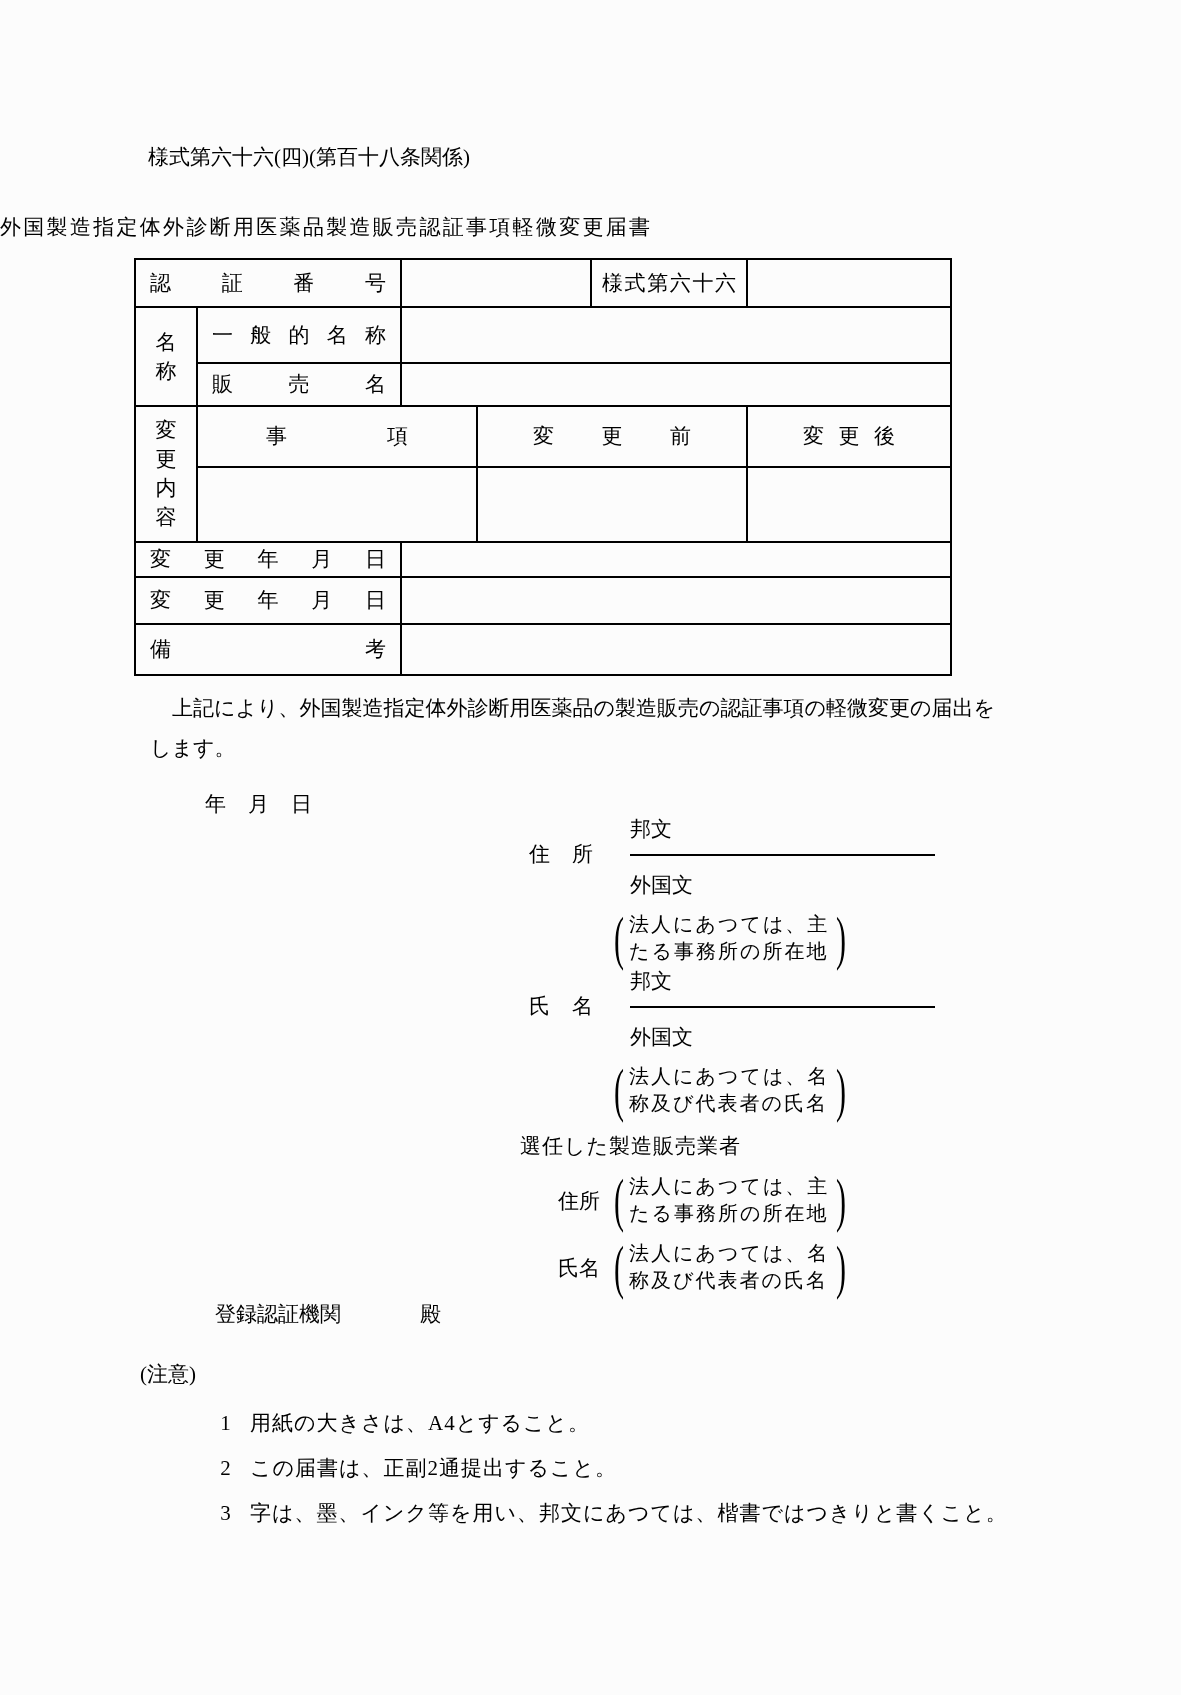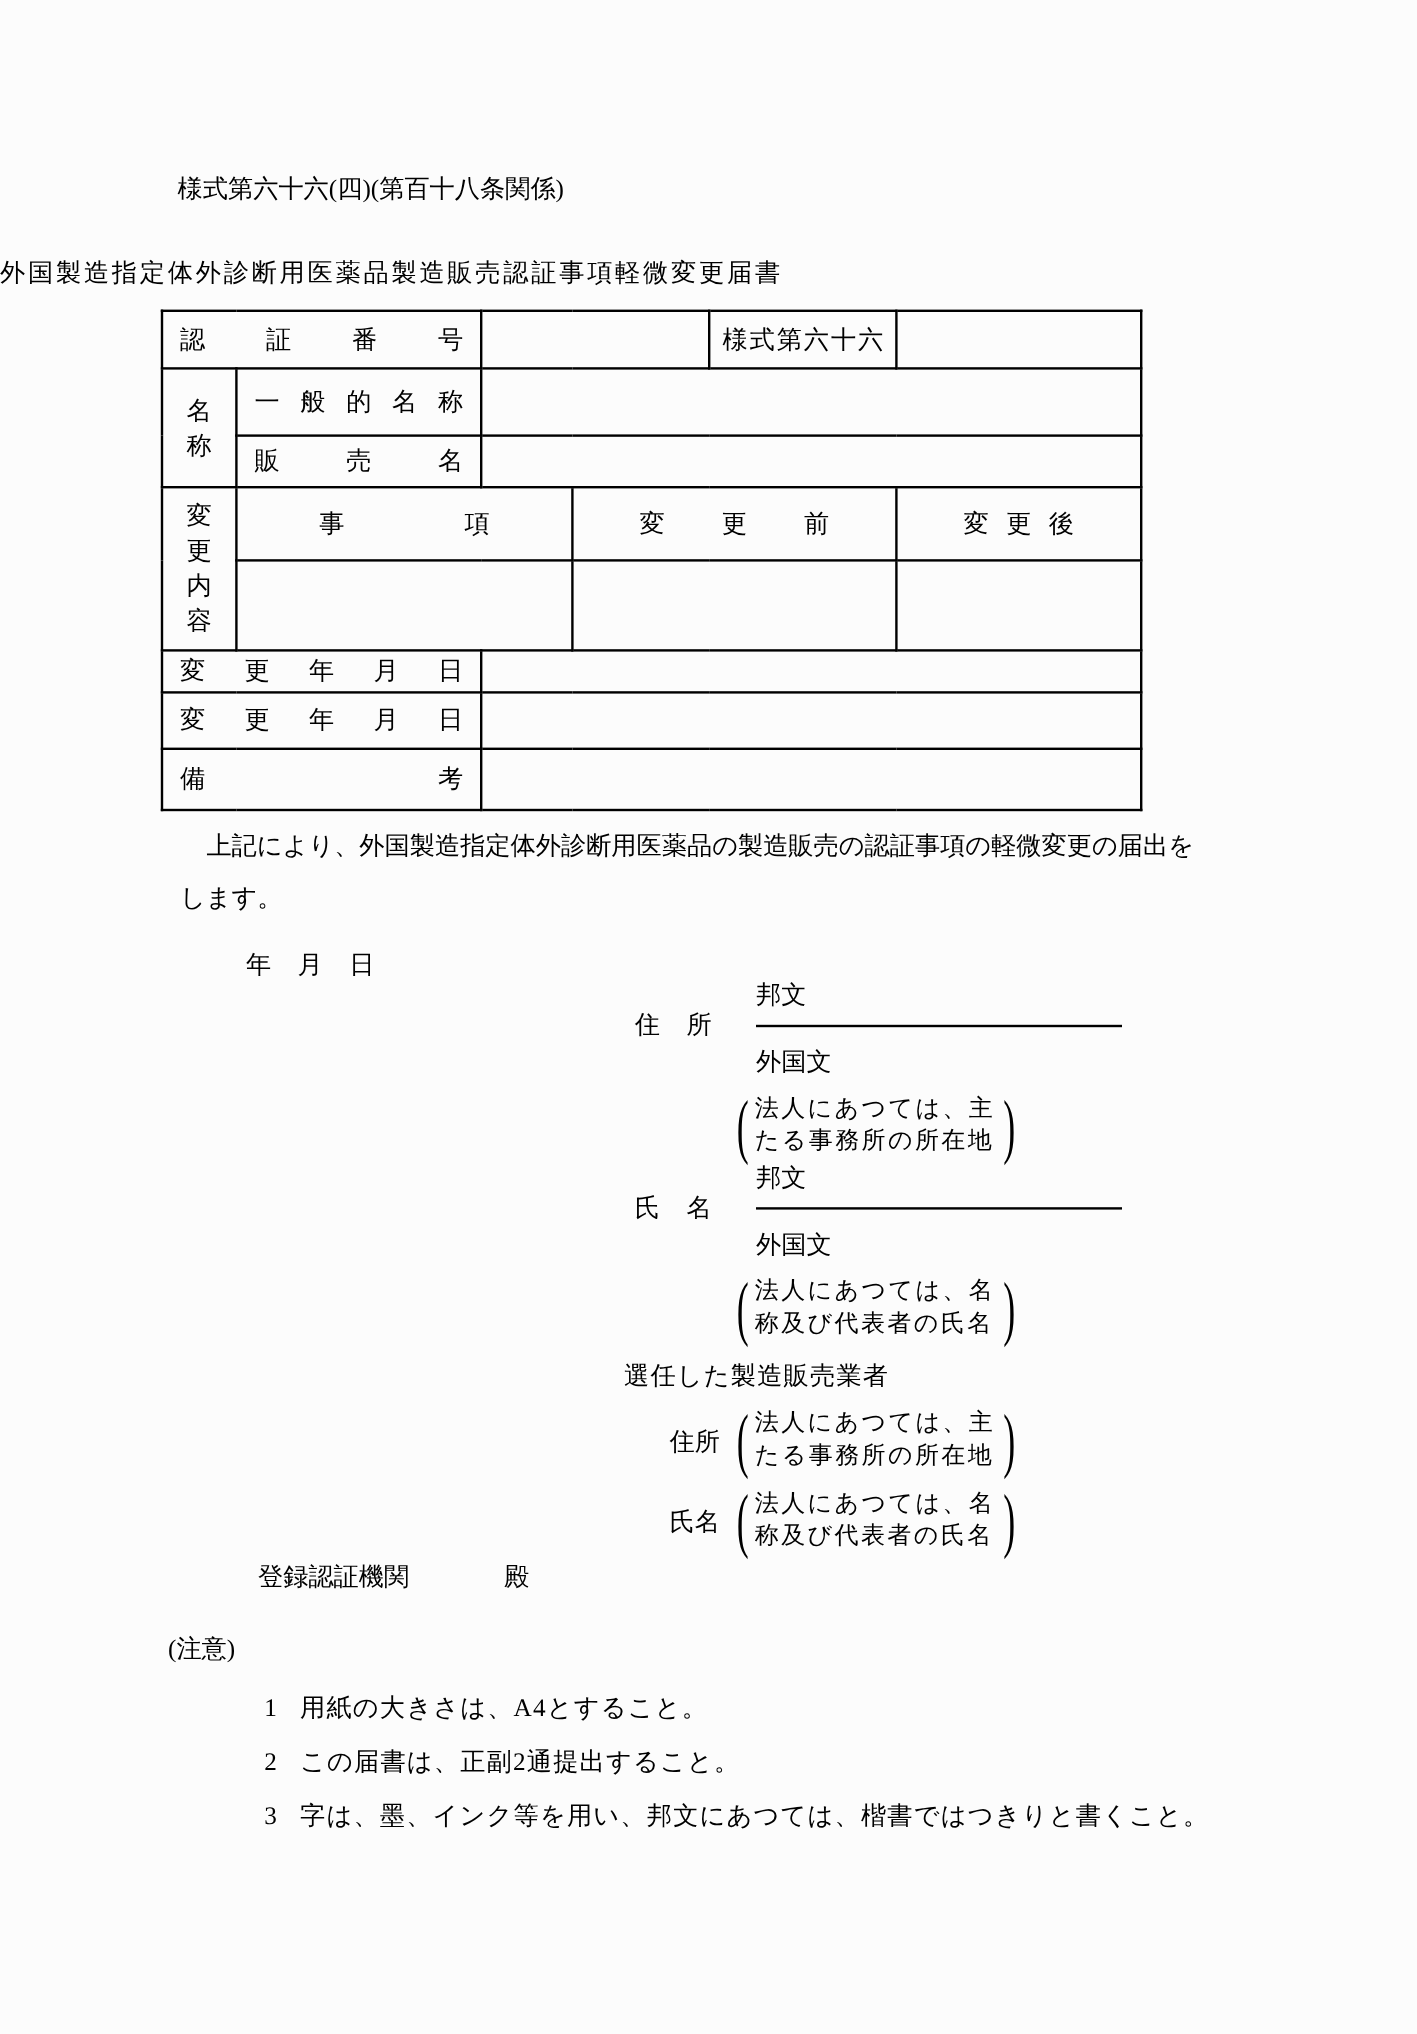--- a/index.html
+++ b/index.html
@@ -138,21 +138,21 @@
   <tr style="height:51px">
     <td colspan="2">
       <div class="dist pad-m">備考</div>
     </td>
     <td colspan="4"></td>
   </tr>
 </tbody>
   </table>
 
 <div class="abs" style="left:150px; top:688px; line-height:40px;">
-  <div style="text-indent:22px;font-family:Liberation Mono, monospace;">上記により、外国製造指定体外診断用医薬品の製造販売の認証事項の軽微変更の届出を</div>
+  <div style="text-indent:22px;">上記により、外国製造指定体外診断用医薬品の製造販売の認証事項の軽微変更の届出を</div>
   <div>します。</div>
 </div>
 
 <div class="abs ls22" style="left:205px; top:793px;">年月日</div>
 
 <div class="abs" style="left:630px; top:818px;">邦文</div>
 <div class="abs ls22" style="left:529px; top:843px;">住所</div>
 <div class="sig-line" style="left:630px; top:854px;"></div>
 <div class="abs" style="left:630px; top:874px;">外国文</div>
 <div class="pnote" style="left:610px; top:910px;">

